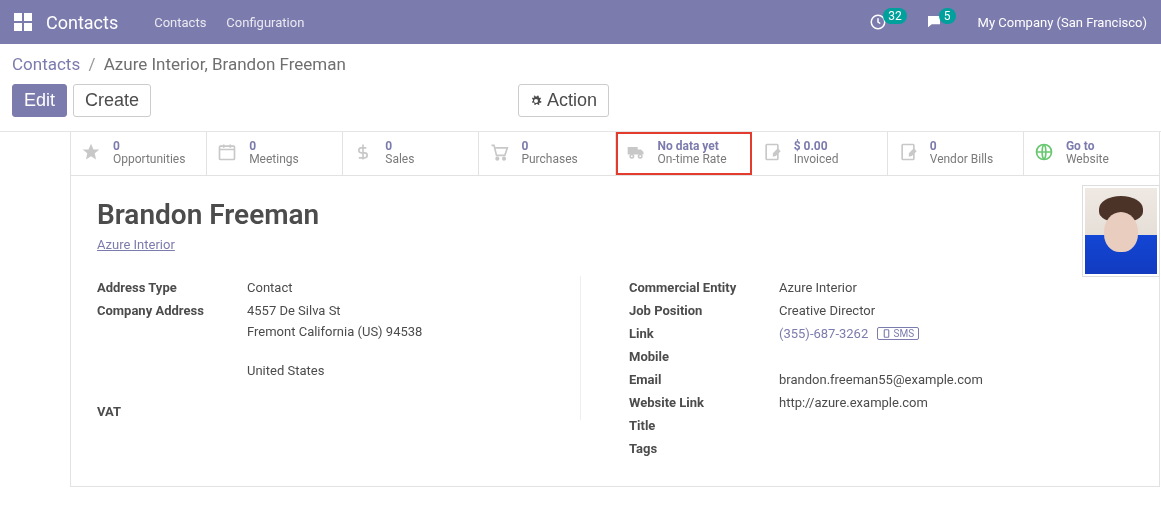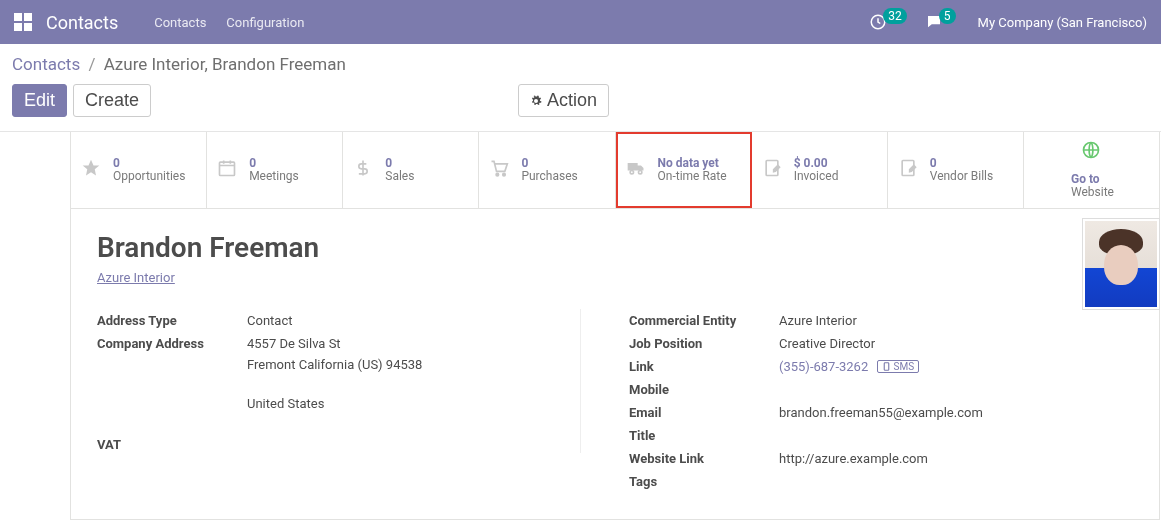--- a/index.html
+++ b/index.html
@@ -25,21 +25,21 @@
   
   .btnrow { padding: 6px 12px 14px 12px; display: flex; align-items: center; border-bottom: 1px solid #e5e5e5; }
   .btn { border: 1px solid #ccc; background: #fff; color: #4c4c4c; padding: 5px 11px; font-size: 18px; border-radius: 3px; cursor: pointer; margin-right: 6px; }
   .btn-primary { background: #7c7bad; border-color: #7c7bad; color: #fff; }
   .action-btn { margin-left: auto; margin-right: 540px; display: inline-flex; align-items: center; gap: 5px; }
 
   
   .sheet { max-width: 1090px; margin: 0 0 0 70px; border: 1px solid #e2e2e0; border-top: none; background: #fff; }
   .stats { display: flex; border-bottom: 1px solid #e2e2e0; }
   .stat { flex: 1 1 0; min-width: 0; border-right: 1px solid #e2e2e0; padding: 8px 8px 9px 10px; display: flex; align-items: center; gap: 10px; cursor: pointer; color: #7c7bad; }
-  .stat:last-child { border-right: none; flex-direction: column; }
+  .stat:last-child { border-right: none; }
   .stat .sicon { width: 22px; color: #bdbdbd; flex: none; }
   .stat .sicon svg { width: 20px; height: 20px; }
   .stat .sv { color: #7c7bad; font-weight: 700; font-size: 12px; line-height: 1.1; }
   .stat .sl { color: #7a7a7a; font-size: 12px; line-height: 1.1; }
   .stat.highlight { outline: 2px solid #e33b2e; outline-offset: -2px; }
 
   
   .titlearea { padding: 22px 26px 14px 26px; position: relative; }
   .titlearea h1 { font-size: 28px; font-weight: 600; color: #4c4c4c; }
   .titlearea .company-link { color: #7c7bad; font-size: 13px; margin-top: 6px; display: inline-block; }
@@ -242,26 +242,26 @@
       </div>
       <div class="row">
         <div class="lab">Mobile</div>
         <div class="val"></div>
       </div>
       <div class="row">
         <div class="lab">Email</div>
         <div class="val link">brandon.freeman55@example.com</div>
       </div>
       <div class="row">
-        <div class="lab">Title</div>
-        <div class="val"></div>
-      </div>
-      <div class="row">
         <div class="lab">Website Link</div>
         <div class="val link">http://azure.example.com</div>
       </div>
       <div class="row">
+        <div class="lab">Title</div>
+        <div class="val"></div>
+      </div>
+      <div class="row">
         <div class="lab">Tags</div>
         <div class="val"></div>
       </div>
     </div>
   </div>
 </div>
 
 </body></html>

